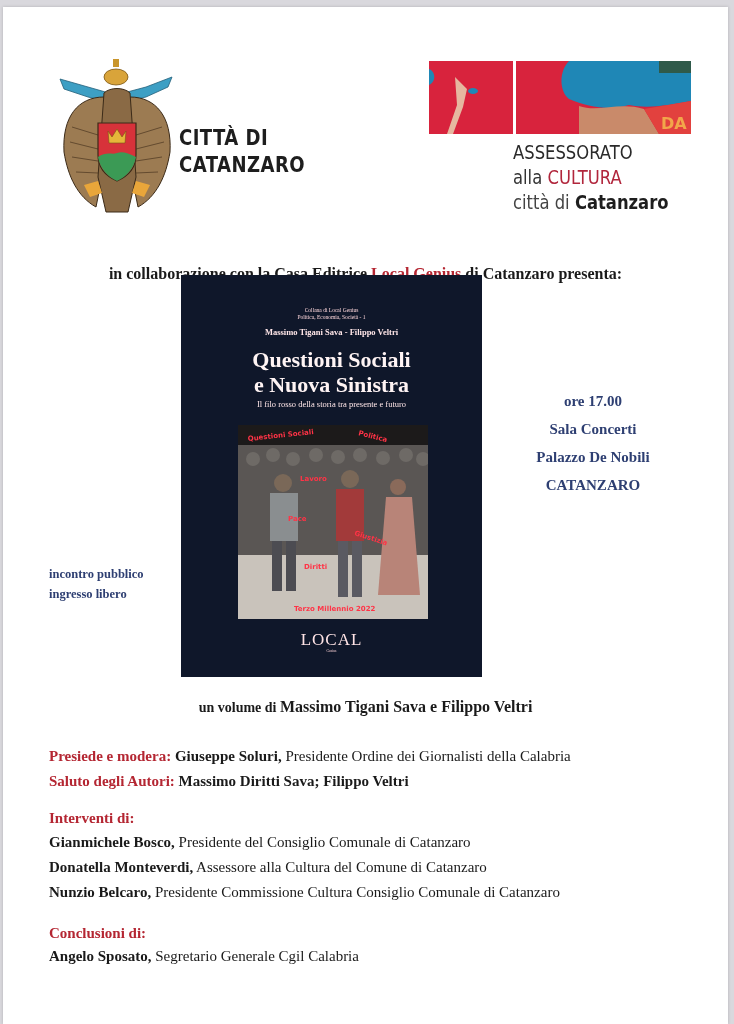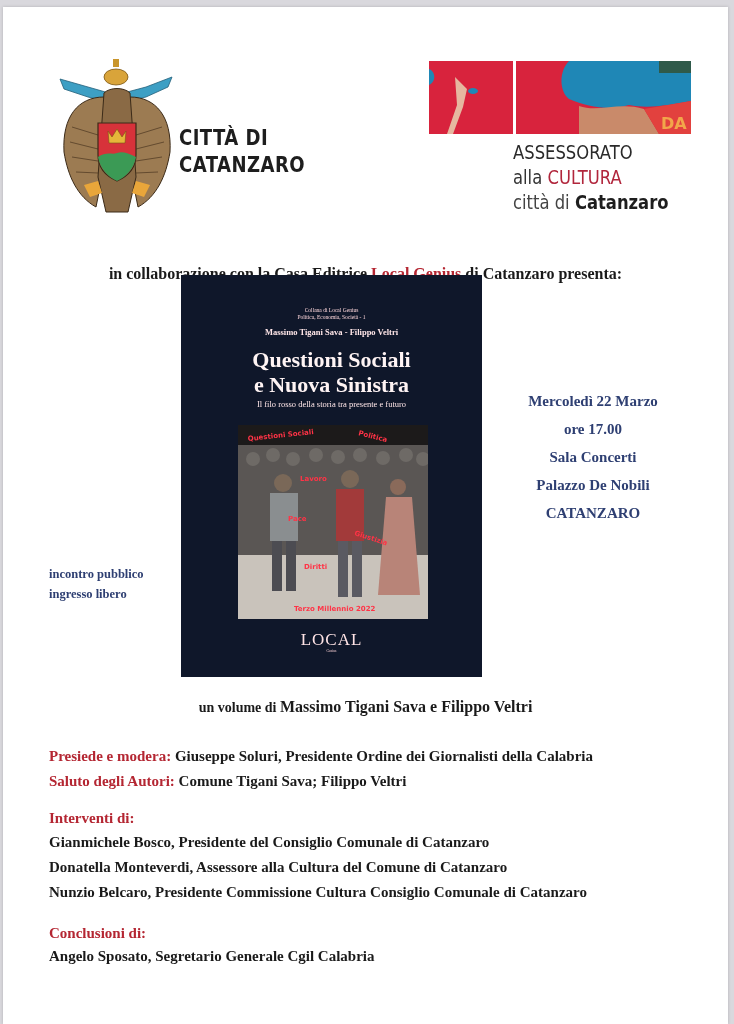--- a/index.html
+++ b/index.html
@@ -85,21 +85,21 @@
   
   .volume {
     position:absolute; left:0; right:0; top:691px; text-align:center;
     font-weight:bold; font-size:16px; color:#1a1a1a;
   }
   .line {
     position:absolute; left:46px; font-size:15px; color:#1a1a1a; white-space:nowrap;
   }
   .line .lbl { color:#b42632; font-weight:bold; }
   .line .nm { font-weight:bold; }
-  .line .role { font-weight:bold;margin-top:20px; }
+  .line .role { font-weight:normal;margin-top:20px; }
 </style>
 </head>
 <body>
 
 <div class="sheet">
 
   <svg class="crest" viewBox="0 0 118 160">
 
     <path d="M2 22 L30 30 L58 38 L88 30 L114 20 L110 30 L88 40 L58 47 L30 40 L6 32 Z" fill="#3d9fc4" stroke="#23607a" stroke-width="0.8"></path>
 
@@ -199,41 +199,40 @@
           <text x="66" y="144">Diritti</text>
           <text x="56" y="186">Terzo Millennio 2022</text>
         </g>
       </svg>
     </div>
     <div class="logo">LOCAL</div>
     <div class="logo-sub">Genius</div>
   </div>
 
   <div class="event">
-    <div>Mercoledì 22 Marzo</div>
     <div>ore 17.00</div>
     <div>Sala Concerti</div>
     <div>Palazzo De Nobili</div>
     <div>CATANZARO</div>
   </div>
 
   <div class="side-note">
     <div>incontro pubblico</div>
     <div>ingresso libero</div>
   </div>
 
   <div class="volume">
     <span style="font-size:14px">un volume di </span><span>Massimo Tigani Sava e Filippo Veltri</span>
   </div>
 
   <div class="line" style="top:741px">
     <span class="lbl">Presiede e modera:</span><span class="nm"> Giuseppe Soluri,</span><span class="role"> Presidente Ordine dei Giornalisti della Calabria</span>
   </div>
   <div class="line" style="top:766px">
-    <span class="lbl">Saluto degli Autori:</span><span class="nm"> Comune Tigani Sava; Filippo Veltri</span>
+    <span class="lbl">Saluto degli Autori:</span><span class="nm"> Massimo Diritti Sava; Filippo Veltri</span>
   </div>
 
   <div class="line" style="top:803px">
     <span class="lbl">Interventi di:</span>
   </div>
   <div class="line" style="top:827px">
     <span class="nm">Gianmichele Bosco,</span><span class="role"> Presidente del Consiglio Comunale di Catanzaro</span>
   </div>
   <div class="line" style="top:852px">
     <span class="nm">Donatella Monteverdi,</span><span class="role"> Assessore alla Cultura del Comune di Catanzaro</span>

